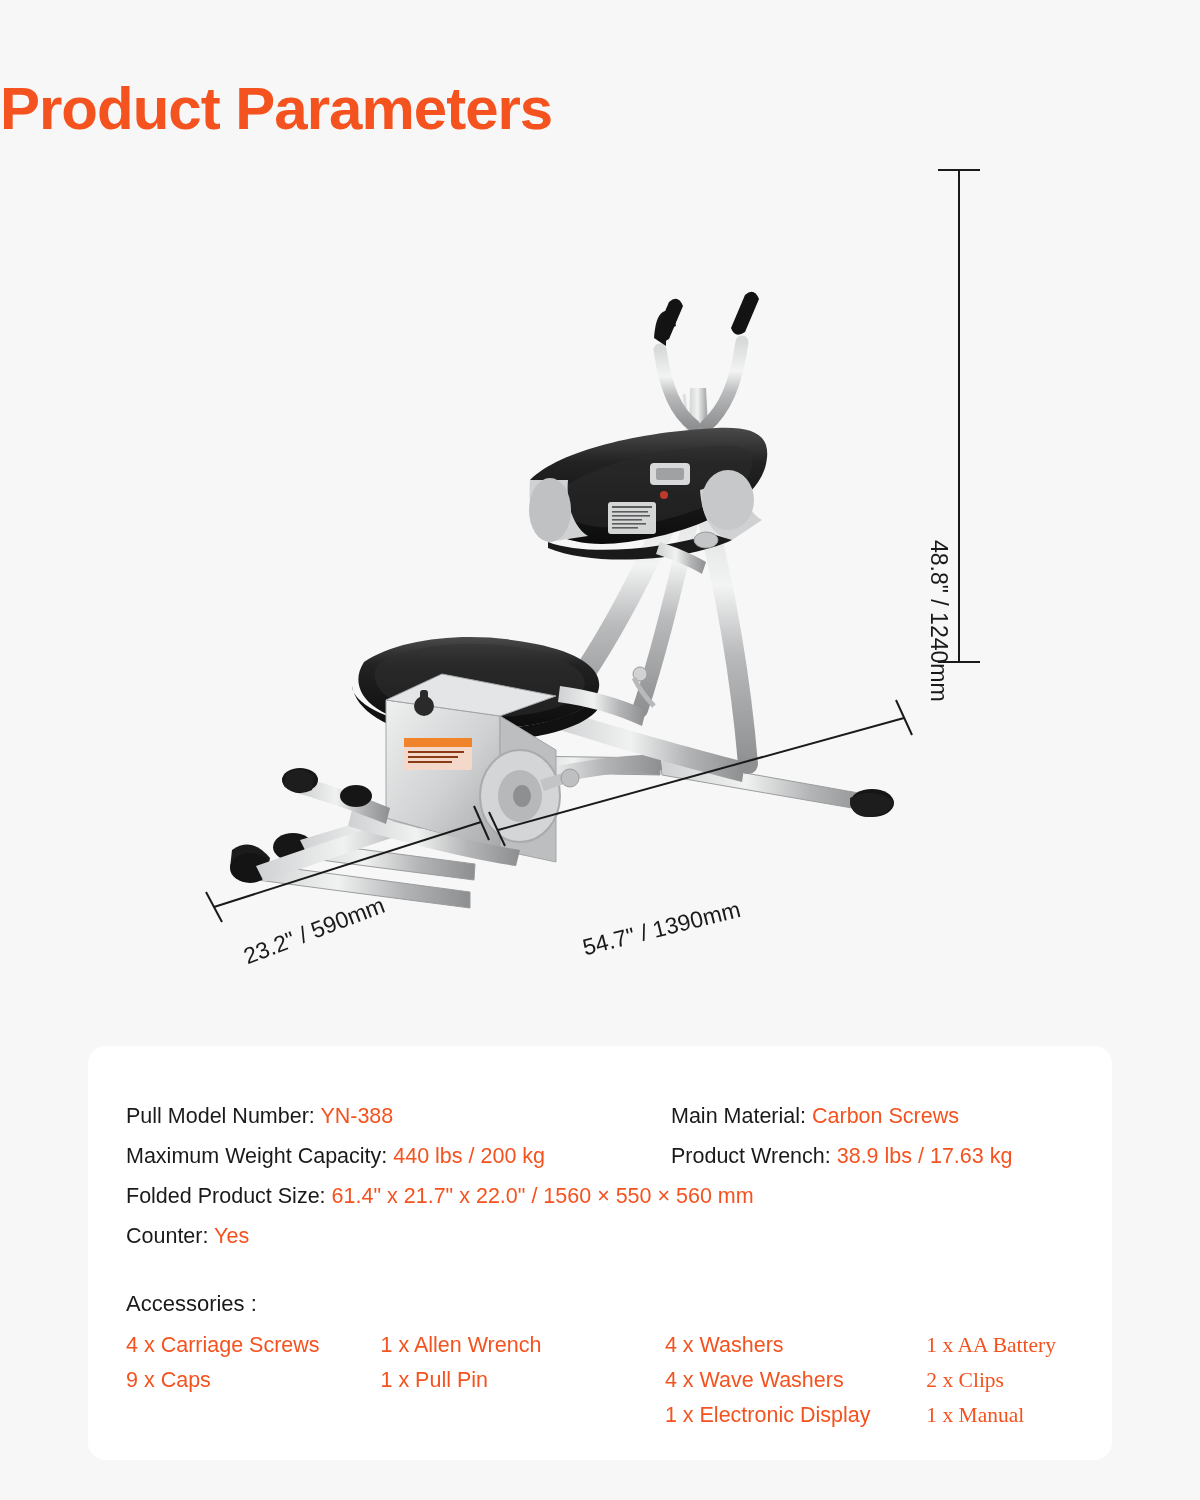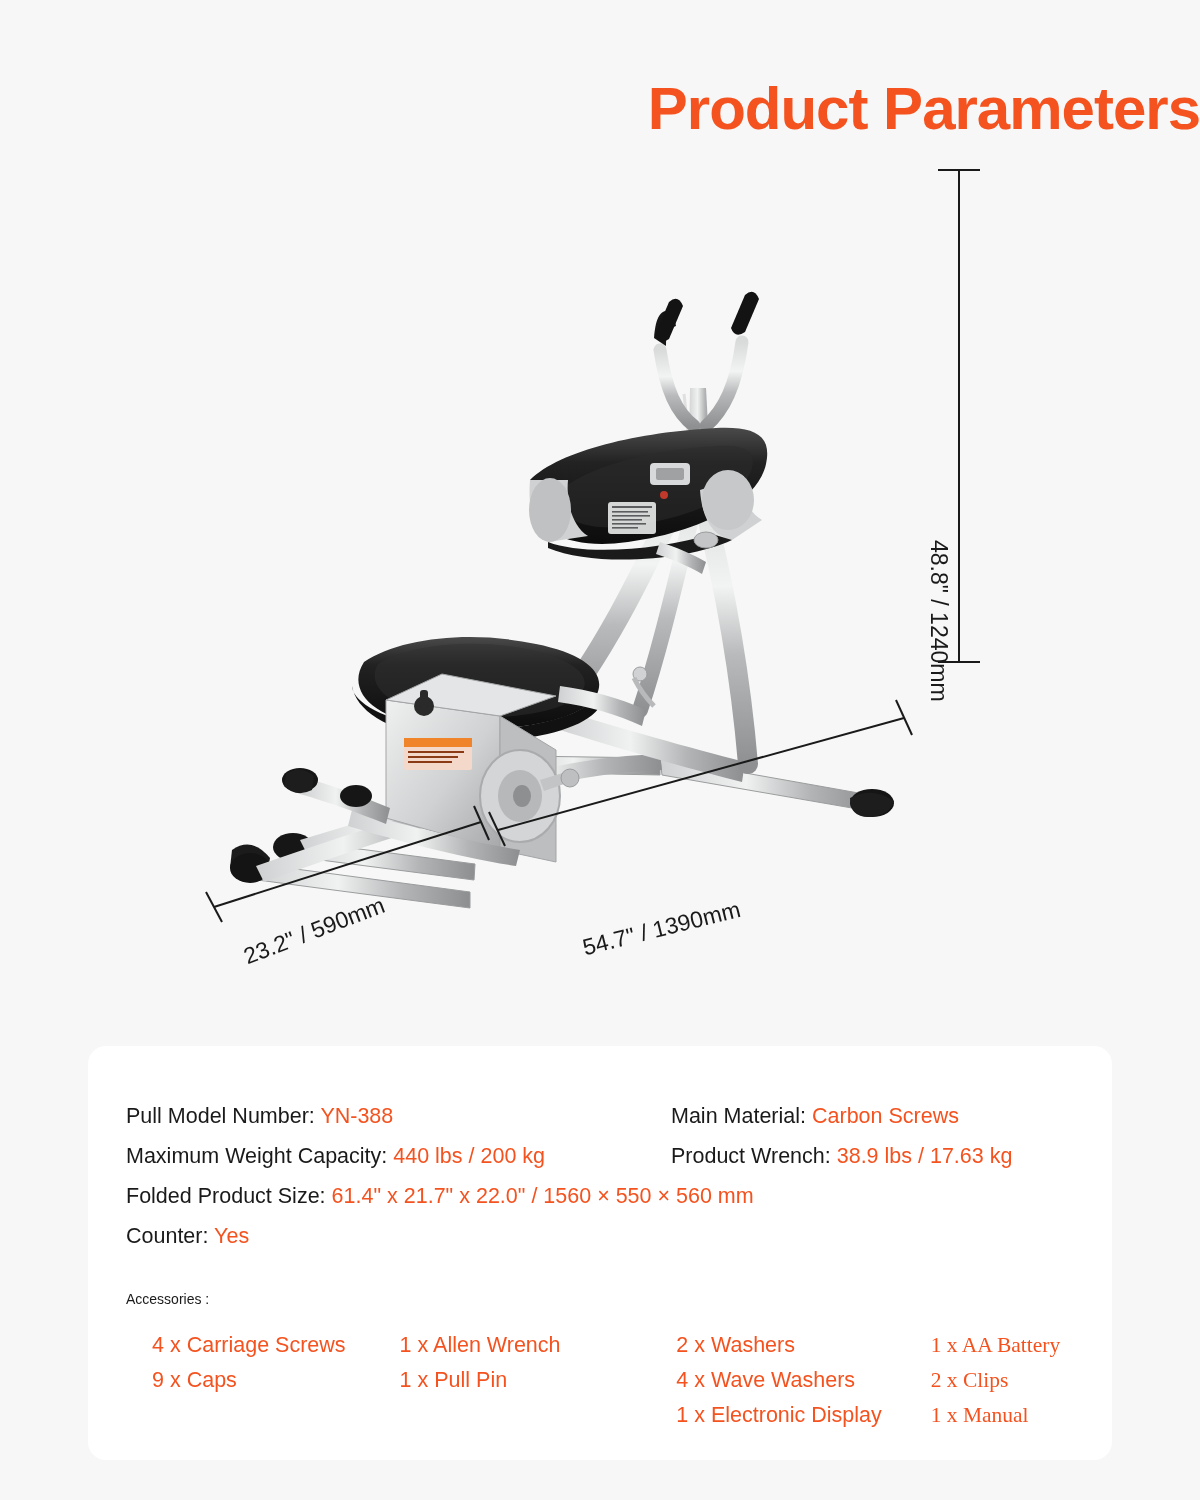--- a/index.html
+++ b/index.html
@@ -14,21 +14,21 @@
     font-family: "Liberation Sans", sans-serif;
     position: relative;
     overflow: hidden;
   }
 
   .page-title {
     position: absolute;
     top: 74px;
     left: 0;
     width: 1200px;
-    text-align: right;
+    text-align: left;
     font-size: 60px;
     font-weight: bold;
     color: #f4521e;
     letter-spacing: -1px;
   }
 
   
   .illustration {
     position: absolute;
     top: 150px;
@@ -96,33 +96,33 @@
   }
   .spec-item .val {
     color: #f4521e;
     font-weight: normal;
   }
 
   .accessories-title {
     position: absolute;
     left: 38px;
     top: 245px;
-    font-size: 14px;
+    font-size: 22px;
     color: #1a1a1a;
   }
 
   .accessories-grid {
     position: absolute;
     left: 38px;
     top: 282px;
     width: 960px;
     display: flex;
   }
   .acc-col { }
-  .acc-col:nth-child(1) { width: 255px; margin-left: 26px; }
+  .acc-col:nth-child(1) { width: 255px; }
   .acc-col:nth-child(2) { width: 285px; }
   .acc-col:nth-child(3) { width: 262px; }
   .acc-col:nth-child(4) { width: 160px; font-family: Liberation Serif, serif; }
   .acc-item {
     font-size: 21.5px;
     color: #f4521e;
     line-height: 35px;
     white-space: nowrap;
   }
 </style>
@@ -341,21 +341,21 @@
   <div class="accessories-grid">
     <div class="acc-col">
       <div class="acc-item">4 x Carriage Screws</div>
       <div class="acc-item">9 x Caps</div>
     </div>
     <div class="acc-col">
       <div class="acc-item">1 x Allen Wrench</div>
       <div class="acc-item">1 x Pull Pin</div>
     </div>
     <div class="acc-col">
-      <div class="acc-item">2 x Washers</div>
+      <div class="acc-item">4 x Washers</div>
       <div class="acc-item">4 x Wave Washers</div>
       <div class="acc-item">1 x Electronic Display</div>
     </div>
     <div class="acc-col">
       <div class="acc-item">1 x AA Battery</div>
       <div class="acc-item">2 x Clips</div>
       <div class="acc-item">1 x Manual</div>
     </div>
   </div>
 

